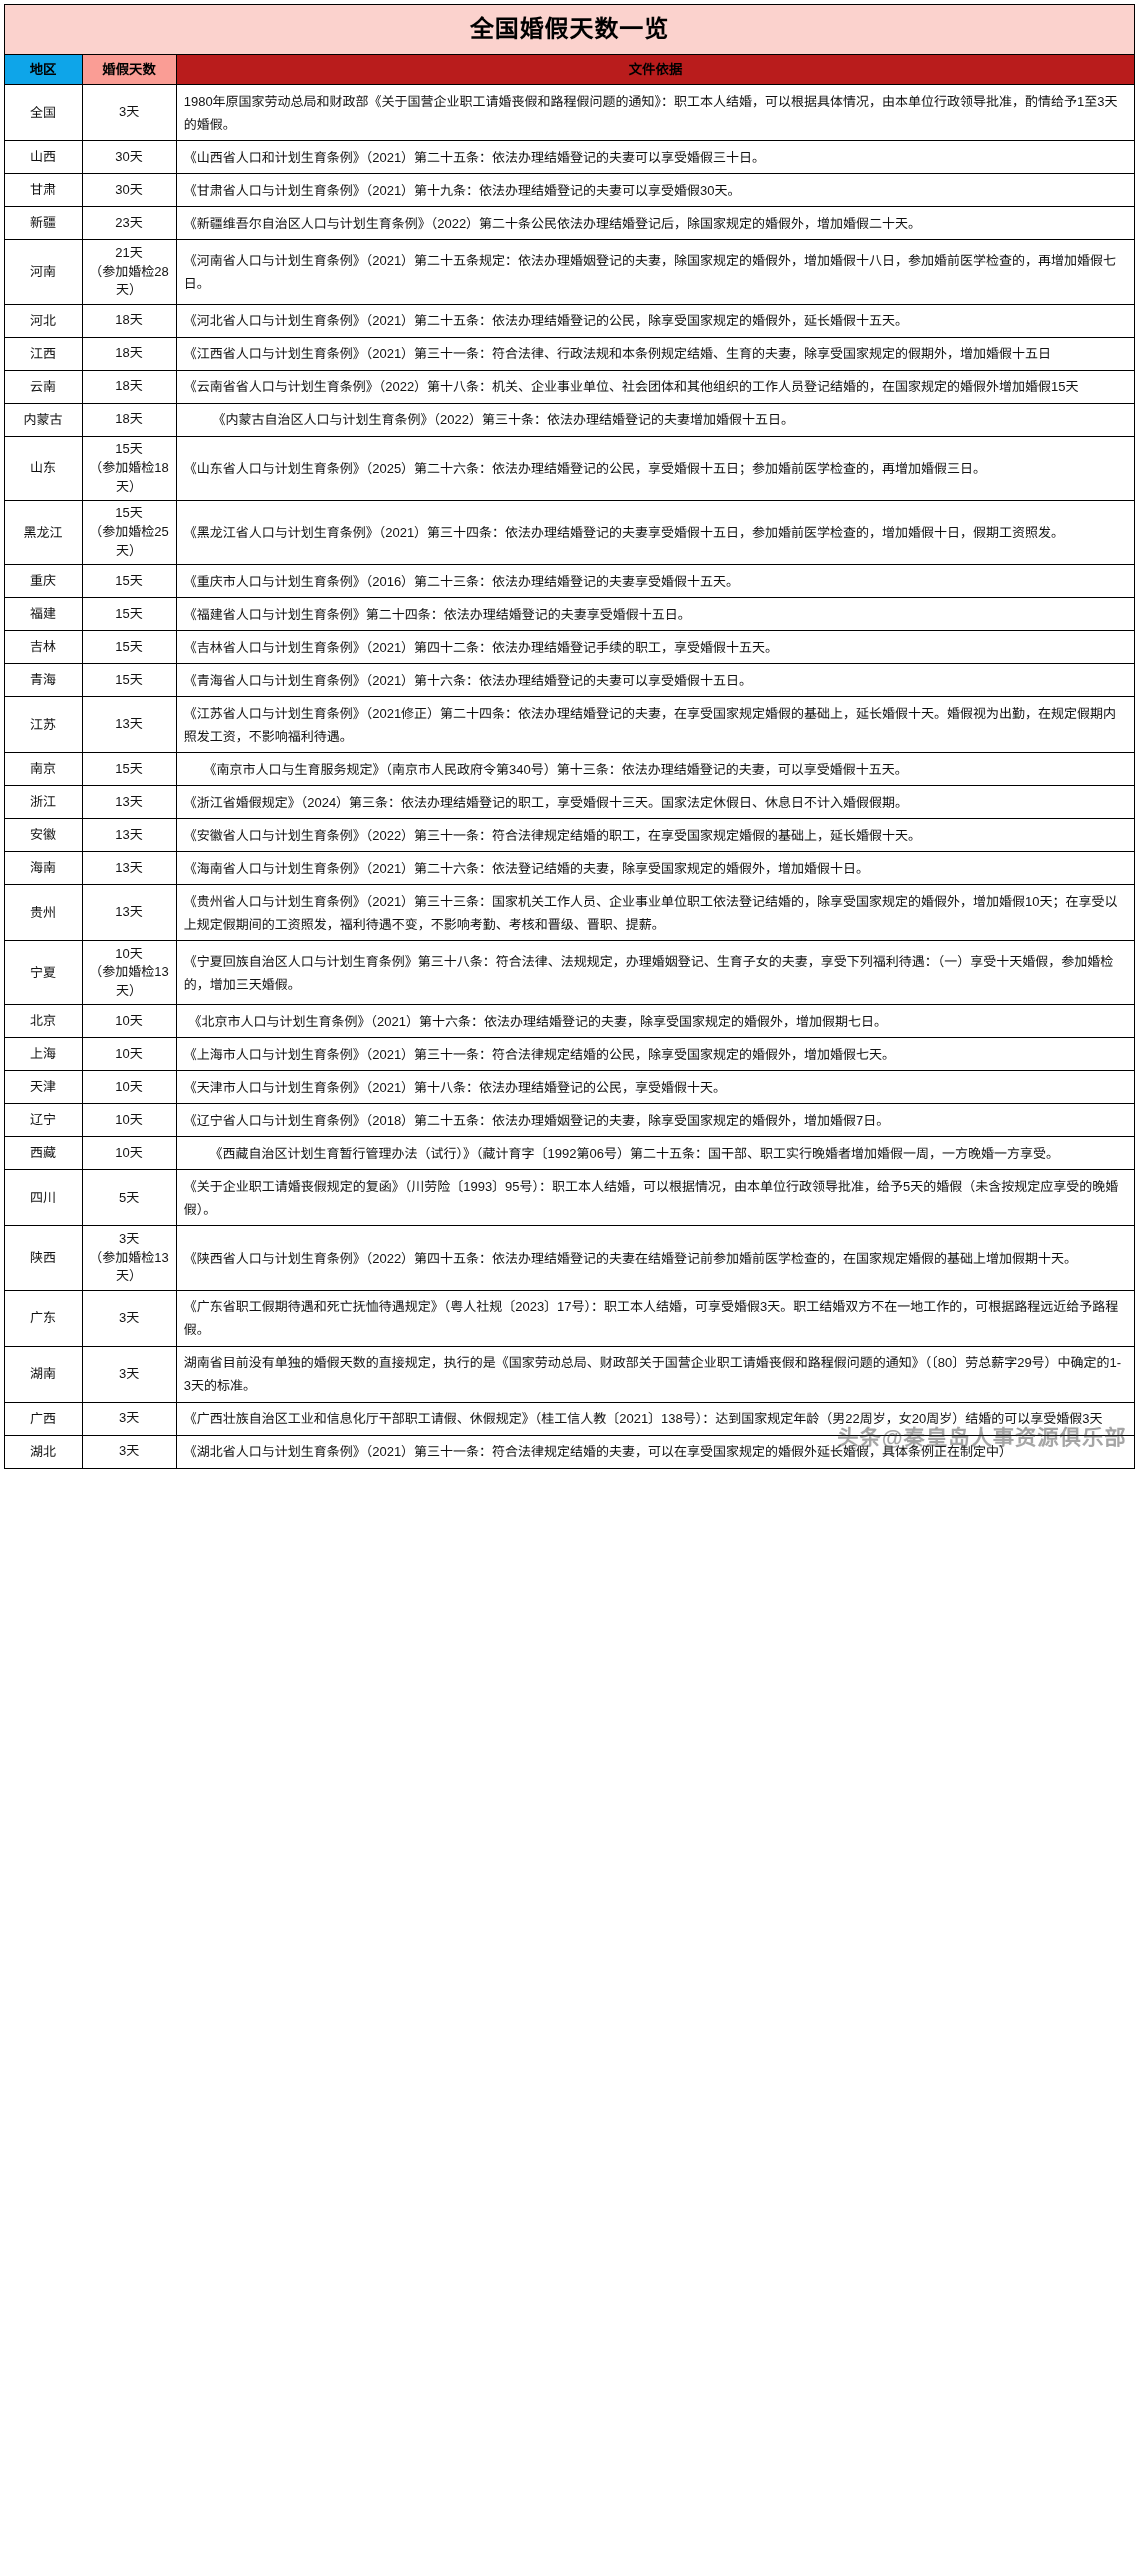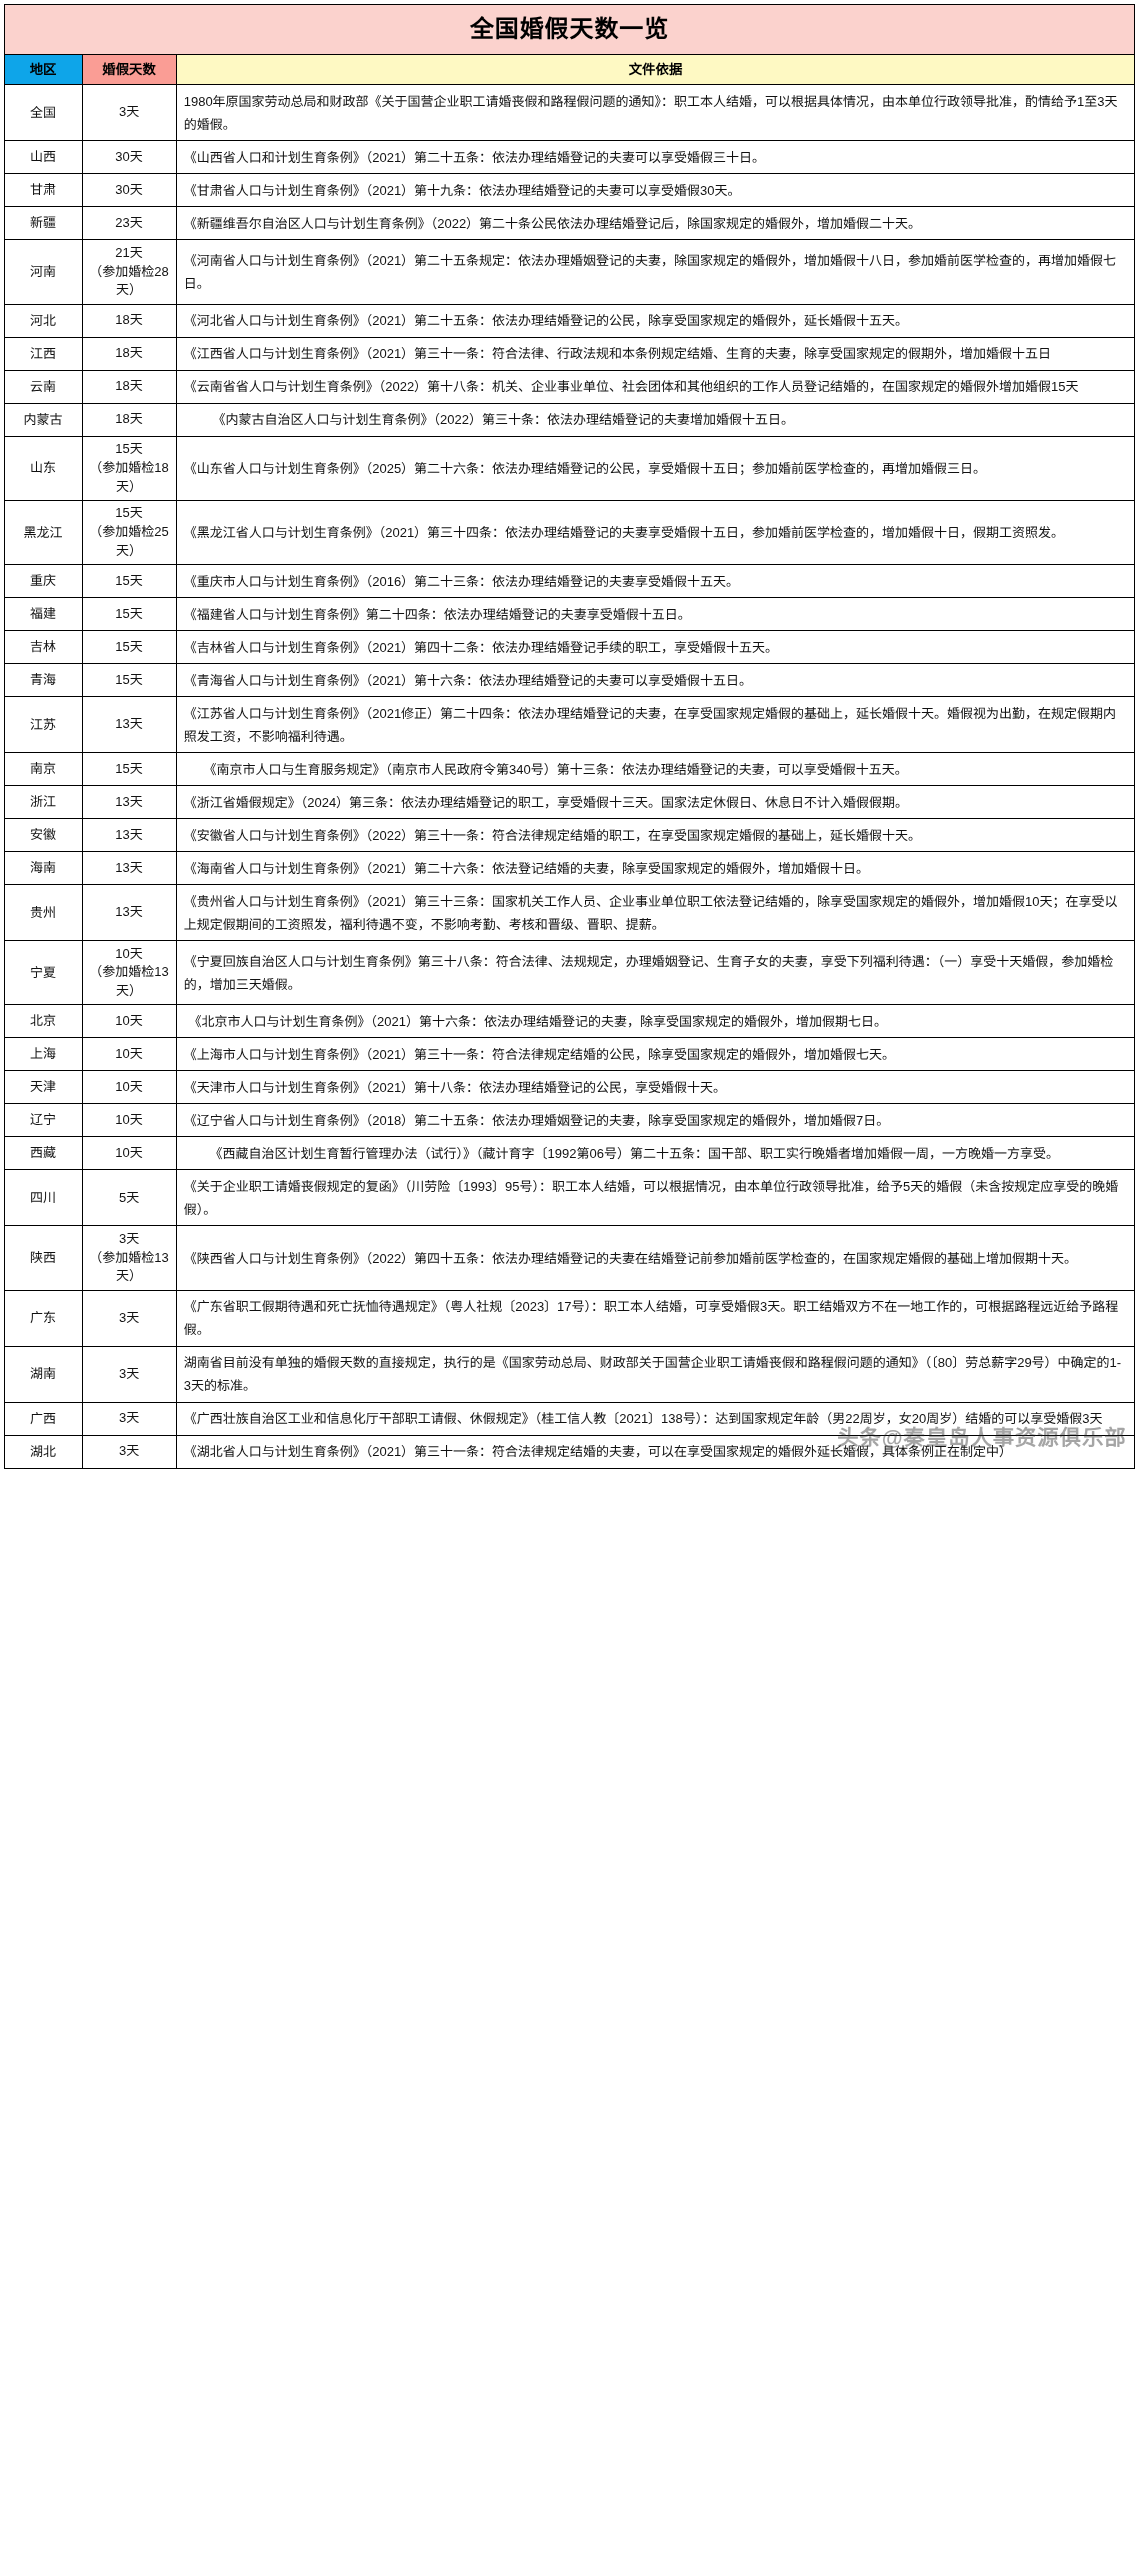--- a/index.html
+++ b/index.html
@@ -110,21 +110,21 @@
       <col class="c-days">
       <col class="c-basis">
     </colgroup>
     <thead>
       <tr>
         <th class="title-cell" colspan="3" style="background: rgb(251, 210, 205); border-color: rgb(0, 0, 0);">全国婚假天数一览</th>
       </tr>
       <tr>
         <th class="head-cell" style="background: #0ea5e9; border-color: rgb(0, 0, 0);">地区</th>
         <th class="head-cell" style="background: rgb(250, 157, 149); border-color: rgb(0, 0, 0);">婚假天数</th>
-        <th class="head-cell" style="background: #fef9c3; border-color: rgb(0, 0, 0);">文件依据</th>
+        <th class="head-cell" style="background: #b91c1c; border-color: rgb(0, 0, 0);">文件依据</th>
       </tr>
     </thead>
     <tbody id="table-body">
         <tr>
           <td class="region" style="border-color: rgb(0, 0, 0);">全国</td>
           <td class="days" style="border-color: rgb(0, 0, 0);"><span>3天</span></td>
           <td class="basis" style="border-color: rgb(0, 0, 0);">1980年原国家劳动总局和财政部《关于国营企业职工请婚丧假和路程假问题的通知》：职工本人结婚，可以根据具体情况，由本单位行政领导批准，酌情给予1至3天的婚假。</td>
         </tr>
         <tr>
           <td class="region" style="border-color: rgb(0, 0, 0);">山西</td>

